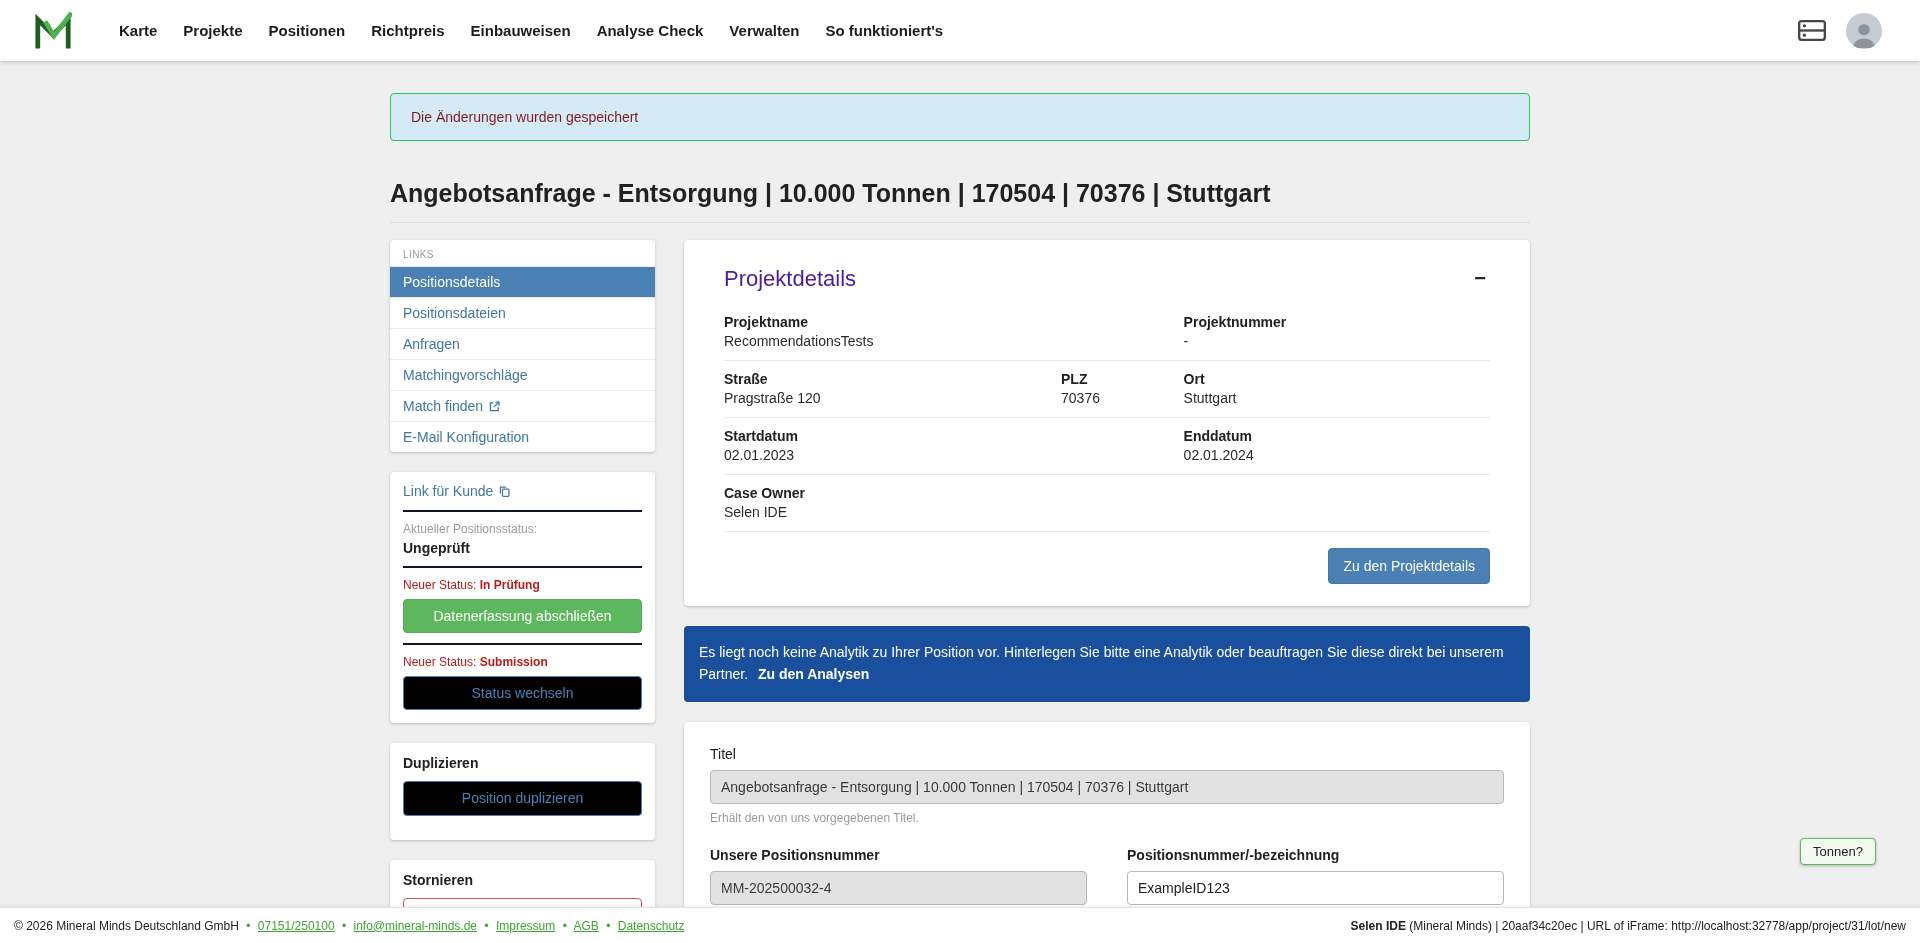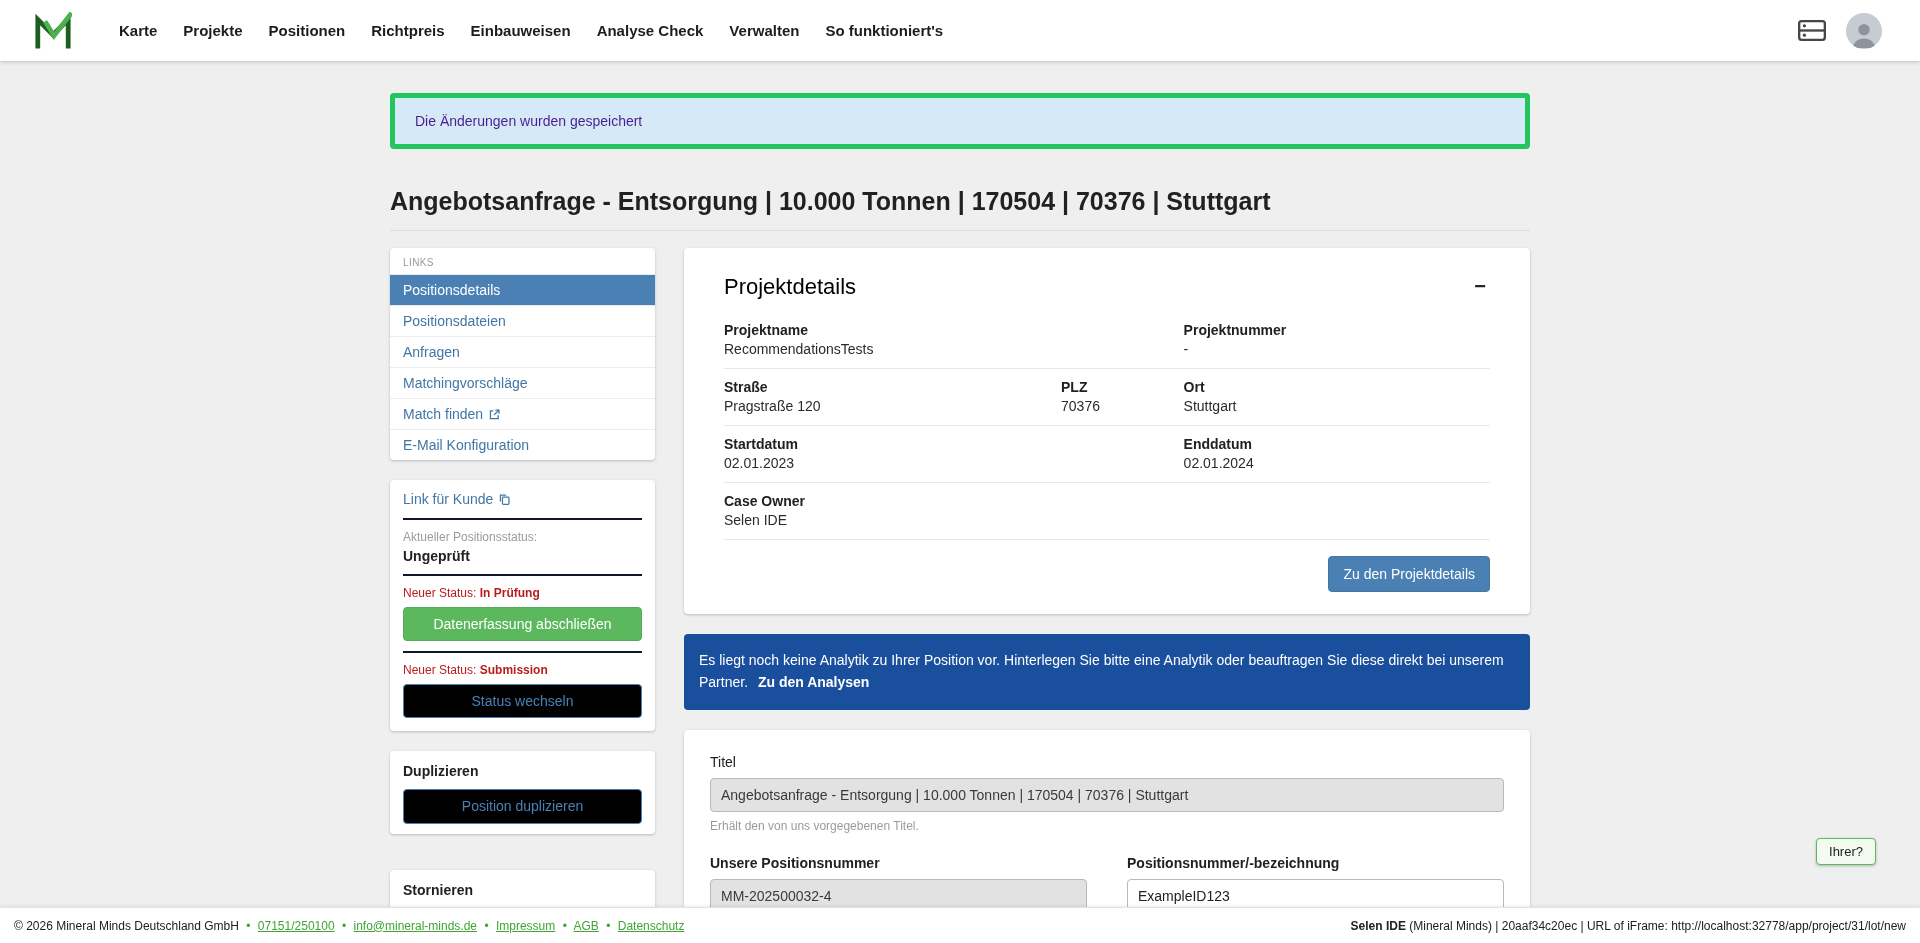--- a/index.html
+++ b/index.html
@@ -32,21 +32,21 @@
 
   
   .container { width:1140px; margin:0 auto; }
   .content-row { display:flex; gap:29px; margin-top:17px; align-items:flex-start; }
   .sidebar { flex:0 0 265px; width:265px; }
   .main-col { flex:1; min-width:0; }
   .card { background:#fff; border-radius:4px; box-shadow:0 1px 3px rgba(0,0,0,.22); }
 
   
   .alert {
-    margin-top:32px; background:#d5eaf6; border:5px solid #22c55e; color:#4c1d95;
+    margin-top:32px; background:#d5eaf6; border:1px solid #22c55e; color:#7f1d1d;
     border-radius:4px; padding:15px 20px; font-size:14px;
   }
   .page-title {
     margin:38px 0 0; font-size:25px; font-weight:700; color:#212121;
     padding-bottom:14px; border-bottom:1px solid #dcdcdc;
   }
 
   
   .nav-card { margin-bottom:20px; overflow:hidden; }
   .links-header { font-size:10px; color:#9b9b9b; padding:9px 13px 6px; letter-spacing:.4px; }
@@ -68,32 +68,32 @@
 
   .btn {
     display:block; width:100%; border-radius:4px; font-size:14px; padding:7px 10px;
     cursor:pointer; font-family:inherit; text-align:center; line-height:1.3;
   }
   .btn-green { background:#5cb85c; border:1px solid #56ab56; color:#fff; }
   .btn-outline-blue { background:#000000; border:1px solid #4a80b4; color:#4a80b4; }
   .btn-outline-red { background:#fff; border:1px solid #d9534f; color:#2b2b2b; }
   .btn-blue { background:#4a80b4; border:1px solid #44759e; color:#fff; width:auto; display:inline-block; padding:8px 14px; }
 
-  .small-card { padding:12px 13px 10px; margin-bottom:36px; }
+  .small-card { padding:12px 13px 24px; margin-bottom:20px; }
   .card-title { font-size:14px; font-weight:700; color:#212121; margin-bottom:10px; }
   .caret {
     display:inline-block; margin-left:7px; vertical-align:middle;
     width:0; height:0; border-left:4px solid transparent; border-right:4px solid transparent;
     border-top:5px solid #2b2b2b;
   }
 
   
   .detail-card { padding:26px 40px 22px; margin-bottom:20px; }
   .detail-header { display:flex; justify-content:space-between; align-items:flex-start; margin-bottom:12px; }
-  .detail-header h2 { margin:0; font-size:22px; font-weight:400; color:#000000; }
+  .detail-header h2 { margin:0; font-size:22px; font-weight:400; color:#4c1d95; }
   .collapse-btn { border:none; background:none; font-size:20px; font-weight:700; color:#212121; cursor:pointer; line-height:1; padding:2px 4px; }
   .field-row { display:flex; padding:10px 0 11px; border-bottom:1px solid #e8e8e8; }
   .w60{width:60%} .w40{width:40%} .w44{width:44%} .w16{width:16%} .w100{width:100%}
   .flabel { font-size:14px; font-weight:700; color:#212121; margin-bottom:3px; }
   .fvalue { font-size:14px; color:#2b2b2b; }
   .detail-actions { display:flex; justify-content:flex-end; margin-top:16px; }
 
   
   .banner {
     background:#1a4f9e; color:#fff; border-radius:4px; padding:16px 15px;
@@ -325,21 +325,21 @@
               <div class="help-text">Z.B. Interne-Vorgangsnummer, LV-Position, Probenbezeichnung</div>
             </div>
           </div>
         </div>
 
       </section>
     </div>
   </div>
 </main>
 
-<button class="help-btn">Ihrer?</button>
+<button class="help-btn">Tonnen?</button>
 
 <footer class="footer">
   <div class="footer-left">
     <span>© 2026 Mineral Minds Deutschland GmbH</span>
     <span class="sep">•</span>
     <a class="green-link">07151/250100</a>
     <span class="sep">•</span>
     <a class="green-link">info@mineral-minds.de</a>
     <span class="sep">•</span>
     <a class="green-link">Impressum</a>

